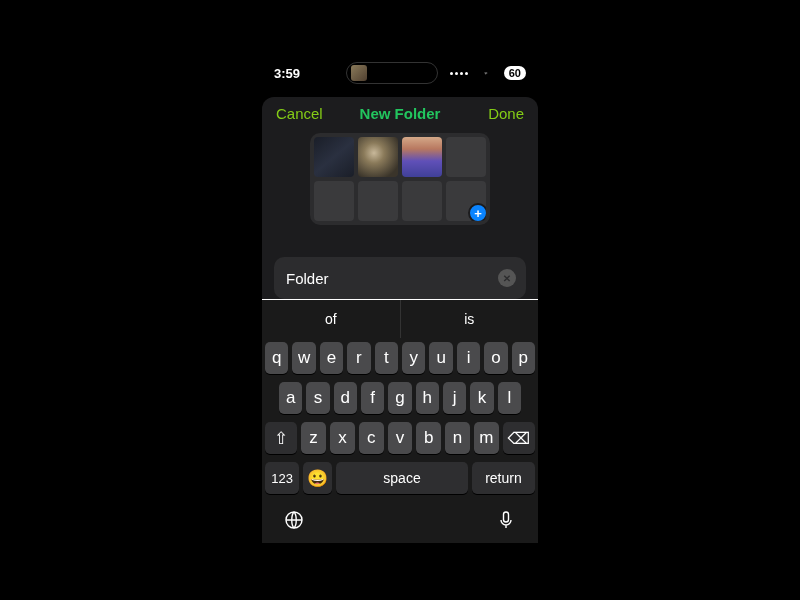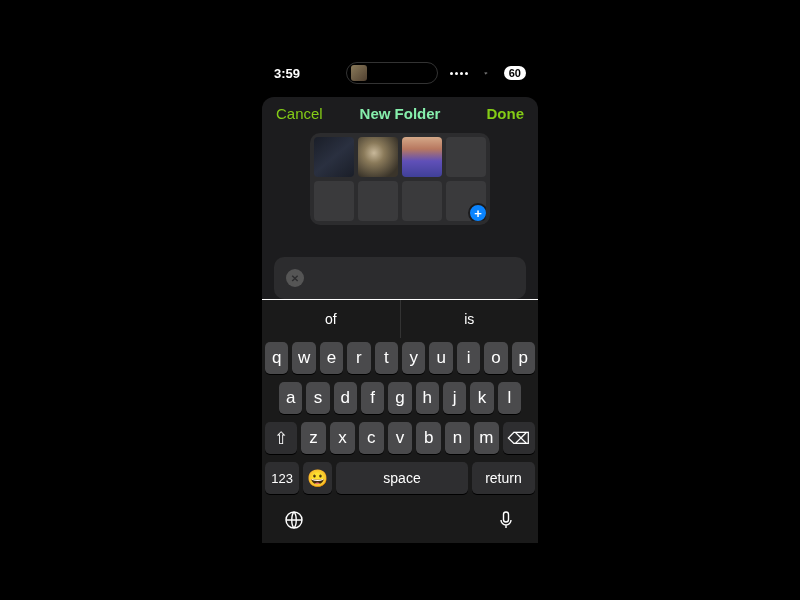--- a/index.html
+++ b/index.html
@@ -11,22 +11,22 @@
     .dynamic-island { width: 92px; height: 22px; background: #000; border: 1px solid #333; border-radius: 16px; display: flex; align-items: center; padding: 0 4px; }
     .island-thumb { width: 16px; height: 16px; border-radius: 3px; background: linear-gradient(135deg, #8a7a5a, #504030); }
     .status-right { display: flex; align-items: center; gap: 16px; width: 76px; justify-content: flex-end; }
     .signal-dots { display: flex; gap: 2px; }
     .signal-dots span { width: 3px; height: 3px; background: #fff; border-radius: 50%; display: block; }
     .battery { display: flex; align-items: center; background: #fff; color: #000; border-radius: 8px; padding: 1px 5px; font-size: 11px; font-weight: 700; }
     .sheet { position: absolute; left: 0; right: 0; top: 40px; bottom: 0; background: #1c1c1e; border-top-left-radius: 12px; border-top-right-radius: 12px; display: flex; flex-direction: column; }
     .sheet::before { content: ''; position: absolute; top: -5px; left: 5px; right: 5px; height: 8px; background: #0e0e0e; border-top-left-radius: 10px; border-top-right-radius: 10px; z-index: -1; }
     .nav-bar { height: 44px; display: flex; align-items: center; justify-content: space-between; padding: 0 14px; position: relative; }
     .nav-btn { color: #84cc16; font-size: 15px; background: none; border: none; cursor: pointer; }
-    .nav-btn.done { font-weight: 700; }
-    .nav-title { position: absolute; left: 50%; transform: translateX(-50%); color: #86efac; font-size: 15px; font-weight: 600; }
+    .nav-btn.done { font-weight: 400; }
+    .nav-title { position: absolute; left: 50%; transform: translateX(-50%); color: #22c55e; font-size: 15px; font-weight: 600; }
     .grid-wrap { display: flex; justify-content: center; padding: 4px 0 12px; }
     .photo-grid { background: #2c2c2e; border-radius: 10px; padding: 4px; display: grid; grid-template-columns: repeat(4, 40px); grid-template-rows: repeat(2, 40px); gap: 4px; position: relative; }
     .grid-cell { background: #3a3a3c; border-radius: 4px; overflow: hidden; }
     .grid-cell.photo1 { background: linear-gradient(140deg, #1a1e28 0%, #2a3040 50%, #1a1e28 100%); }
     .grid-cell.photo2 { background: radial-gradient(circle at 40% 40%, #c8b89a 0%, #8a7a5a 30%, #3a342a 80%); }
     .grid-cell.photo3 { background: linear-gradient(180deg, #d4a888 0%, #b87860 30%, #6050b8 60%, #404098 100%); position: relative; }
     .add-badge { position: absolute; bottom: -2px; right: -2px; width: 20px; height: 20px; background: #0a84ff; border: 2px solid #1c1c1e; border-radius: 50%; display: flex; align-items: center; justify-content: center; color: #fff; font-size: 13px; font-weight: 700; line-height: 1; }
     .name-input-wrap { margin: 20px 12px 0; background: #2c2c2e; border-radius: 10px; display: flex; align-items: center; padding: 12px 10px 12px 12px; }
     .name-input { flex: 1; background: none; border: none; color: #fff; font-size: 15px; outline: none; }
     .clear-btn { width: 18px; height: 18px; background: #555; border-radius: 50%; border: none; display: flex; align-items: center; justify-content: center; cursor: pointer; }
@@ -92,20 +92,21 @@
         <div class="grid-cell"></div>
         <div class="grid-cell"></div>
         <div class="grid-cell"></div>
         <div class="grid-cell" style="position:relative;">
           <div class="add-badge">+</div>
         </div>
       </div>
     </div>
 
     <div class="name-input-wrap">
+      <input class="name-input" value="Folder" style="">
       <button class="clear-btn"></button>
     </div>
 
     <div class="content-spacer"></div>
 
     <div class="keyboard">
       <div class="suggestions">
         <div class="sugg">of</div>
         <div class="sugg">is</div>
       </div>

